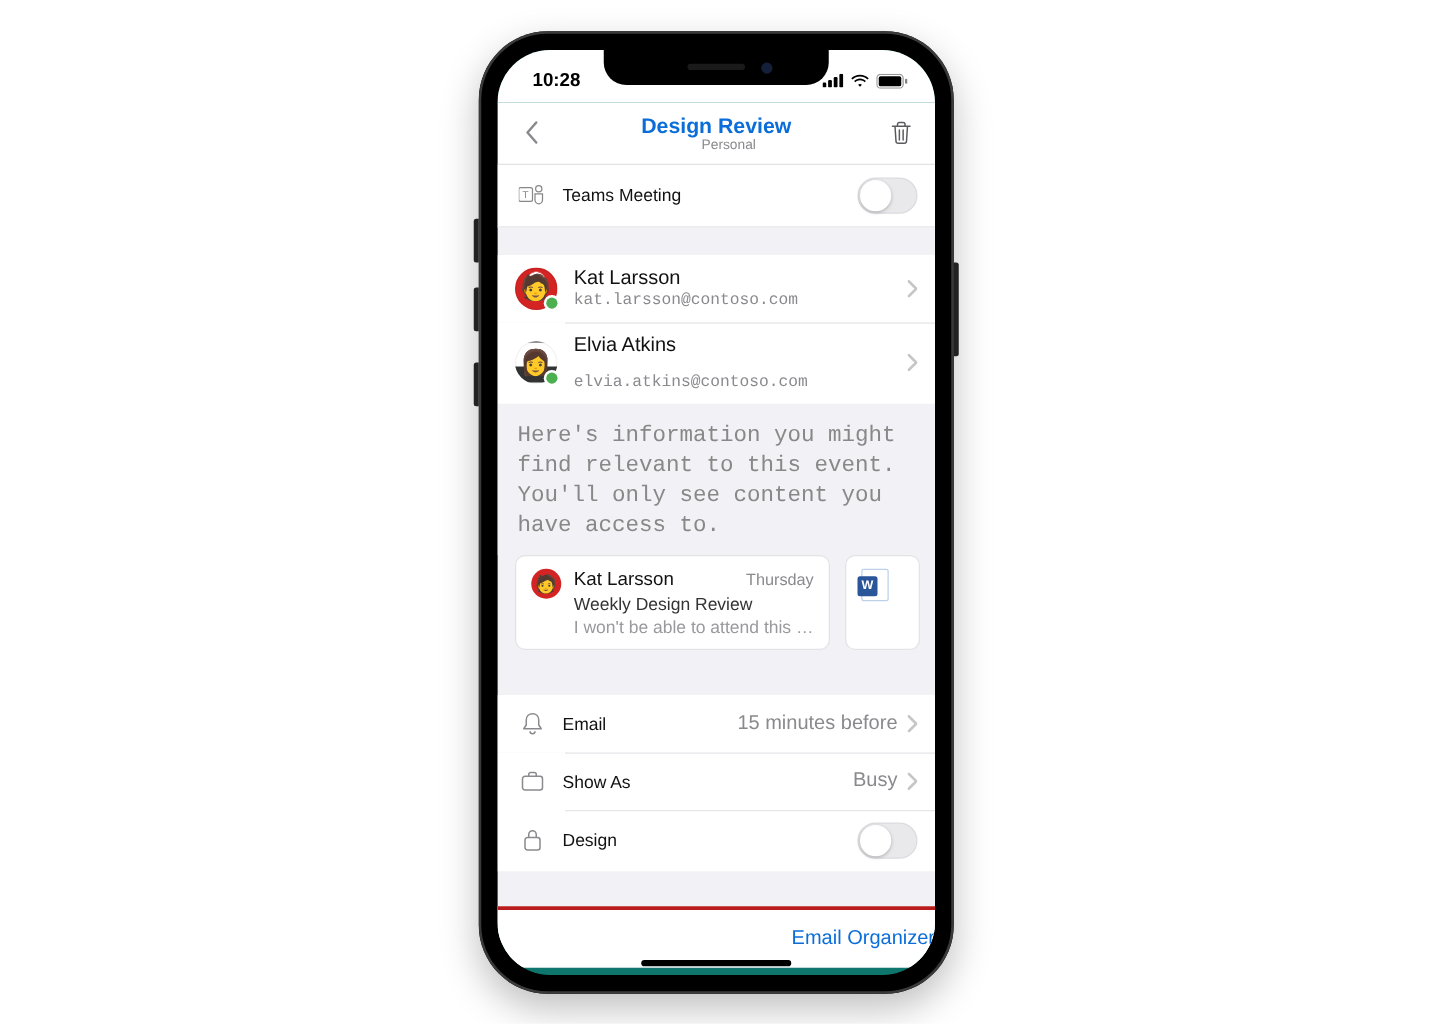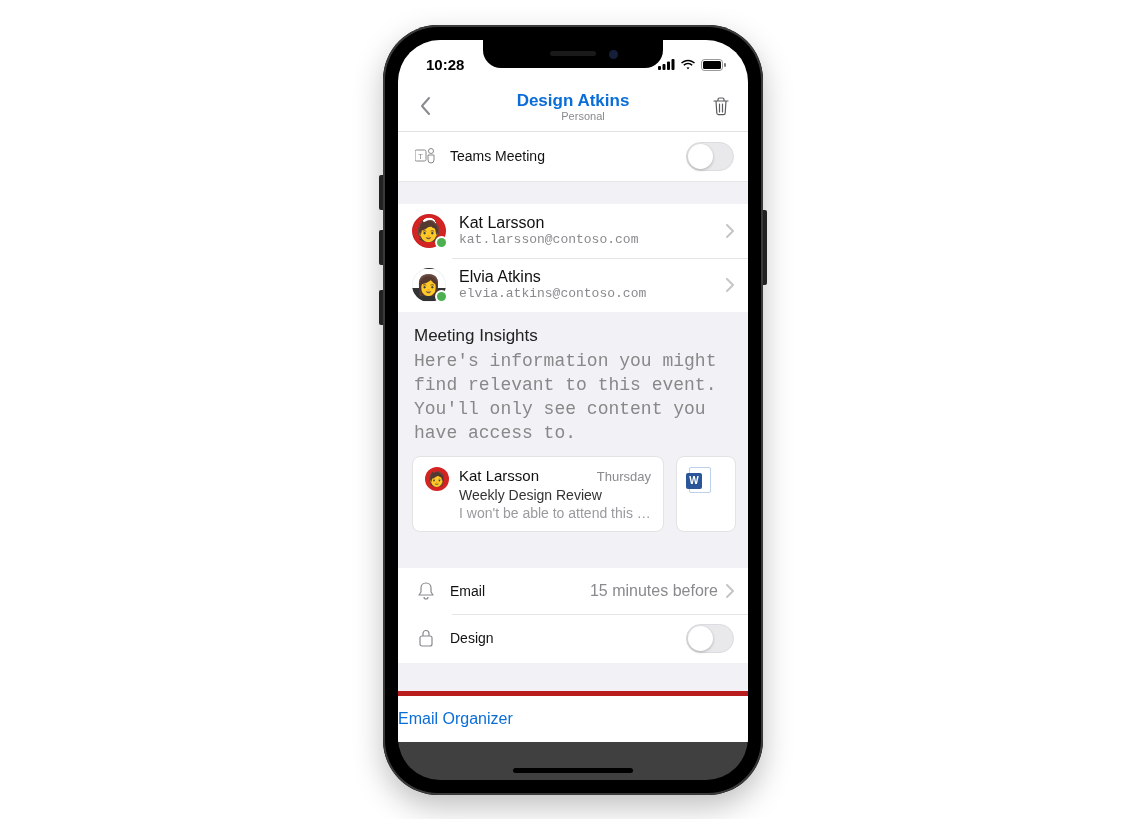--- a/index.html
+++ b/index.html
@@ -27,21 +27,21 @@
     position:absolute; left:-4px; top:150px; width:4px; height:35px; background:#222; border-radius:2px 0 0 2px;
     box-shadow: 0 55px 0 #222, 0 115px 0 #222;
   }
   .phone::after { 
     content:"";
     position:absolute; right:-4px; top:185px; width:4px; height:75px; background:#222; border-radius:0 2px 2px 0;
   }
   .screen {
     width: 100%;
     height: 100%;
-    background: #404040;
+    background: #0f766e;
     border-radius: 42px;
     overflow: hidden;
     position: relative;
   }
   .notch {
     position: absolute;
     top: 0; left: 50%; transform: translateX(-50%);
     width: 180px; height: 28px;
     background: #000;
     border-bottom-left-radius: 18px;
@@ -133,22 +133,22 @@
   .card-avatar .face{ position:absolute; inset:0; display:flex; align-items:center; justify-content:center; font-size:14px;}
   .card-body { flex:1; min-width:0;}
   .card-top { display:flex; justify-content:space-between; align-items:baseline; gap:8px;}
   .card-name { font-size:15px; color:#111; font-weight:500; white-space:nowrap;}
   .card-date { font-size:13px; color:#8a8a8e; white-space:nowrap;}
   .card-subject { font-size:14px; color:#333; margin-top:3px; white-space:nowrap; overflow:hidden; text-overflow:ellipsis;}
   .card-preview { font-size:14px; color:#9a9a9e; margin-top:2px; white-space:nowrap; overflow:hidden; text-overflow:ellipsis;}
   .doc-icon { width:22px; height:26px; background:#fff; border:1px solid #bcd0ea; border-radius:2px; position:relative; flex-shrink:0;}
   .doc-icon .w { position:absolute; left:-4px; top:5px; width:16px; height:16px; background:#2a5699; color:#fff; font-size:10px; font-weight:700; display:flex; align-items:center; justify-content:center; border-radius:2px;}
   .link-row {
-    background:#fff; text-align:left; padding:14px 0; font-size:16px; color:#0a6dd8;
-    border-top:5px solid #b91c1c;
+    background:#fff; text-align:right; padding:14px 0; font-size:16px; color:#0a6dd8;
+    border-top:3px solid #b91c1c;
   }
   .link-row:first-of-type { border-top:none; }
   .home-indicator {
     position:absolute; bottom:7px; left:50%; transform:translateX(-50%);
     width:120px; height:5px; background:#000; border-radius:3px;
   }
   svg { display:block; }
 </style>
 </head>
 <body>
@@ -180,21 +180,21 @@
       </div>
     </div>
 
     <div class="nav-bar">
       <div class="back-btn">
         <svg width="12" height="20" viewBox="0 0 12 20">
             <polyline points="10,2 3,10 10,18" fill="none" stroke="#8a8a8e" stroke-width="2" stroke-linecap="round" stroke-linejoin="round"></polyline>
           </svg>
       </div>
       <div class="nav-title-wrap">
-        <div class="nav-title">Design Atkins</div>
+        <div class="nav-title">Design Review</div>
         <div class="nav-sub">Personal</div>
       </div>
       <div class="trash-btn">
         <svg width="18" height="20" viewBox="0 0 18 20">
             <path d="M2 5h14M6 5V3.5C6 2.7 6.7 2 7.5 2h3c.8 0 1.5.7 1.5 1.5V5M4 5l.8 12c.05.9.8 1.6 1.7 1.6h5c.9 0 1.65-.7 1.7-1.6L14 5M7.5 8v8M10.5 8v8" fill="none" stroke="#5b5b5f" stroke-width="1.2" stroke-linecap="round"></path>
           </svg>
       </div>
     </div>
 
     <div class="content">
@@ -232,34 +232,33 @@
               <polyline points="1,1 7,7 1,13" fill="none" stroke="#c6c6c9" stroke-width="2" stroke-linecap="round" stroke-linejoin="round"></polyline>
             </svg>
         </span>
       </div>
 
       <div class="row attendee-row">
         <div class="avatar person2">
             <span class="face">👩</span>
           </div>
         <div class="presence" style="position:relative; left:-11px; top:12px;"></div>
-        <div class="attendee-info" style="margin-left:0;">
+        <div class="attendee-info" style="margin-left:0;gap:12px;">
           <span class="attendee-name">Elvia Atkins</span>
           <span class="attendee-mail">elvia.atkins@contoso.com</span>
         </div>
         <span class="spacer"></span>
         <span class="chevron">
           <svg width="8" height="14" viewBox="0 0 8 14">
               <polyline points="1,1 7,7 1,13" fill="none" stroke="#c6c6c9" stroke-width="2" stroke-linecap="round" stroke-linejoin="round"></polyline>
             </svg>
         </span>
       </div>
 
       <div class="insights-header">
-        <div class="insights-title">Meeting Insights</div>
         <div class="insights-desc">Here's information you might find relevant to this event. You'll only see content you have access to.</div>
       </div>
 
       <div class="cards-scroll">
         <div class="card">
           <div class="card-avatar">
               <span class="face">🧑</span>
             </div>
           <div class="card-body">
             <div class="card-top">
@@ -295,20 +294,36 @@
         <span class="row-label" style="margin-left:10px;">Email</span>
         <span class="spacer"></span>
         <span class="row-value">15 minutes before</span>
         <span class="chevron">
           <svg width="8" height="14" viewBox="0 0 8 14">
               <polyline points="1,1 7,7 1,13" fill="none" stroke="#c6c6c9" stroke-width="2" stroke-linecap="round" stroke-linejoin="round"></polyline>
             </svg>
         </span>
       </div>
 
+      <div class="row">
+        <span class="icon-slot">
+          <svg width="20" height="18" viewBox="0 0 20 18">
+              <rect x="2" y="5" width="16" height="11" rx="2" fill="none" stroke="#8a8a8e" stroke-width="1.2"></rect>
+              <path d="M7 5V3.5C7 2.7 7.7 2 8.5 2h3c.8 0 1.5.7 1.5 1.5V5" fill="none" stroke="#8a8a8e" stroke-width="1.2"></path>
+            </svg>
+        </span>
+        <span class="row-label" style="margin-left:10px;">Show As</span>
+        <span class="spacer"></span>
+        <span class="row-value">Busy</span>
+        <span class="chevron">
+          <svg width="8" height="14" viewBox="0 0 8 14">
+              <polyline points="1,1 7,7 1,13" fill="none" stroke="#c6c6c9" stroke-width="2" stroke-linecap="round" stroke-linejoin="round"></polyline>
+            </svg>
+        </span>
+      </div>
 
       <div class="row">
         <span class="icon-slot">
           <svg width="16" height="20" viewBox="0 0 16 20">
               <rect x="2" y="8" width="12" height="10" rx="2" fill="none" stroke="#8a8a8e" stroke-width="1.2"></rect>
               <path d="M5 8V5.5a3 3 0 0 1 6 0V8" fill="none" stroke="#8a8a8e" stroke-width="1.2"></path>
             </svg>
         </span>
         <span class="row-label" style="margin-left:10px;">Design</span>
         <span class="spacer"></span>

